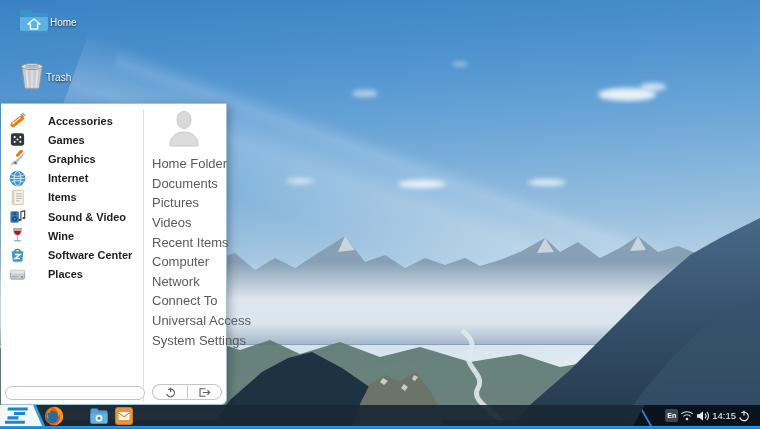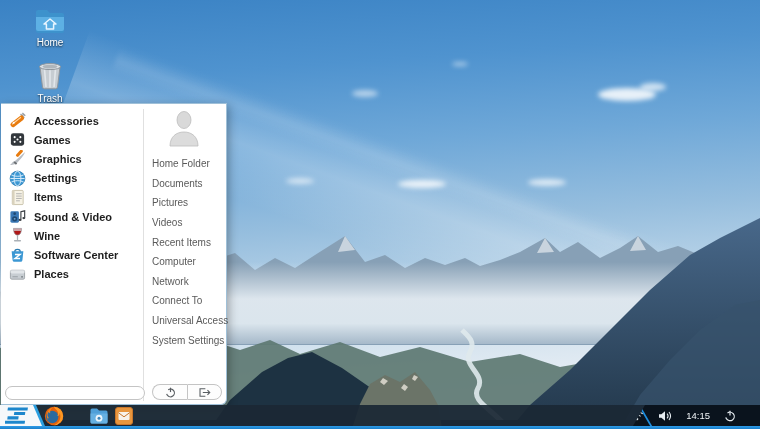--- a/index.html
+++ b/index.html
@@ -8,56 +8,56 @@
     background:linear-gradient(176deg,#3a82c4 0%,#4f93cf 18%,#6fa8d8 35%,#96bede 52%,#bad4e8 66%,#d6e4ef 78%,#e9eff5 88%,#eef3f7 100%); }
 
   
   .wp-layer { position:absolute; inset:0; pointer-events:none; }
   .beam { position:absolute; background:linear-gradient(180deg,rgba(255,255,255,0),rgba(255,255,255,.22),rgba(255,255,255,0)); transform-origin:0 0; }
   .beam1 { left:90px; top:30px; width:900px; height:110px; transform:rotate(20deg); }
   .beam2 { left:120px; top:48px; width:560px; height:26px; transform:rotate(20deg); opacity:.55; filter:blur(2px); }
   .cloud { position:absolute; background:#fff; border-radius:50%; filter:blur(2.5px); }
 
   
-  .desk-icon { position:absolute; width:64px; display:flex; flex-direction:column; align-items:center; cursor:default; }
+  .desk-icon { position:absolute; width:64px; display:flex; flex-direction:row; align-items:center; cursor:default; }
   .desk-icon .dlabel { margin-top:3px; font-size:10px; color:#fff; text-shadow:0 1px 2px rgba(0,0,0,.8); }
 
   
   .start-menu { position:absolute; left:1px; top:103px; width:226px; height:302px;
     background:#fff; border:1px solid #9fc0d8; border-left:none;
     border-bottom-right-radius:6px; box-shadow:2px 3px 10px rgba(0,0,0,.3); z-index:50; }
   .cat-list { position:absolute; left:5px; top:7px; width:134px; list-style:none; }
-  .cat-item { height:19.2px; display:flex; align-items:center; gap:8px; padding-left:3px; cursor:pointer; border-radius:3px; }
+  .cat-item { height:19.2px; display:flex; align-items:center; gap:22px; padding-left:3px; cursor:pointer; border-radius:3px; }
   .cat-item .clabel { font-size:11px; font-weight:bold; color:#1e1e1e; white-space:nowrap; }
   .cat-item svg { flex:0 0 auto; }
   .menu-divider { position:absolute; left:142px; top:5px; height:292px; width:1px; background:#e0e0e0; }
   .right-col { position:absolute; left:143px; top:6px; width:80px; }
   .avatar-box { height:44px; display:flex; justify-content:center; align-items:flex-start; }
-  .place-item { height:19.6px; display:flex; align-items:center; padding-left:8px; font-size:10px; color:#5a5a5a; cursor:pointer; border-radius:3px; white-space:nowrap; }
+  .place-item { height:19.6px; display:flex; align-items:center; padding-left:8px; font-size:13px; color:#5a5a5a; cursor:pointer; border-radius:3px; white-space:nowrap; }
   .search-input { position:absolute; left:4px; bottom:4px; width:140px; height:14px;
     border:1px solid #c4c4c4; border-radius:8px; font-size:9px; padding:0 7px; outline:none; color:#333; }
   .session-row { position:absolute; right:4px; bottom:4px; display:flex; }
   .session-btn { width:35px; height:16px; background:#fdfdfd; border:1px solid #c4c4c4;
     display:flex; align-items:center; justify-content:center; cursor:pointer; }
   .session-btn:first-child { border-radius:8px 0 0 8px; border-right:none; }
   .session-btn:last-child { border-radius:0 8px 8px 0; }
 
   
   .taskbar { position:absolute; left:0; bottom:0; width:760px; height:24px; z-index:60; }
   .tb-dark { position:absolute; left:0; top:0; right:0; height:21px; background:rgba(27,40,53,.93); }
   .tb-line { position:absolute; left:0; bottom:0; width:100%; height:3px; background:linear-gradient(180deg,#2f9ce8,#1a7fc9); }
   .z-button { position:absolute; left:0; top:0; width:46px; height:21px; cursor:pointer; }
   .z-edge { position:absolute; inset:0; background:#2a9fe0; clip-path:polygon(0 0,36px 0,45px 100%,0 100%); }
   .z-white { position:absolute; inset:0; background:#f5f8fa; clip-path:polygon(0 0,33px 0,42px 100%,0 100%); display:flex; align-items:center; }
   .z-white svg { margin-left:5px; }
   .launcher { position:absolute; top:1px; width:20px; height:20px; cursor:pointer; }
   .tray-zone { position:absolute; right:0; top:0; width:127px; height:21px;
     background:rgba(10,18,27,.95); clip-path:polygon(12px 0,100% 0,100% 100%,0 100%); }
   .tray-edge { position:absolute; left:5px; top:0; width:2px; height:21px; background:#1e8ede; transform:skewX(30deg); transform-origin:0 0; }
-  .tray-items { position:absolute; right:0; top:0; height:21px; display:flex; align-items:center; gap:14px; padding-right:24px; }
+  .tray-items { position:absolute; right:0; top:0; height:21px; display:flex; align-items:center; gap:2px; padding-right:10px; }
   .kbd-badge { width:13px; height:13px; background:#3f464d; border-radius:2px; color:#fff; font-size:7px; font-weight:bold;
     display:flex; align-items:center; justify-content:center; cursor:pointer; }
   .clock { font-size:9.5px; color:#f0f4f7; cursor:default; }
   .tray-ico { display:flex; align-items:center; cursor:pointer; }
 </style>
 </head>
 <body>
 
 <div class="screen">
 
@@ -157,21 +157,21 @@
         </svg>
         <span class="clabel">Graphics</span>
       </li>
       <li class="cat-item">
         <svg width="17" height="17" viewBox="0 0 18 18">
           <circle cx="9" cy="9" r="7.8" fill="#3b97d3" stroke="#2b7ab0" stroke-width=".8"></circle>
           <path d="M1.5 9h15" stroke="#dceefb" stroke-width="1" fill="none"></path>
           <ellipse cx="9" cy="9" rx="3.6" ry="7.6" stroke="#dceefb" stroke-width="1" fill="none"></ellipse>
           <path d="M2.5 5.2c3.5 2 9.5 2 13 0M2.5 12.8c3.5-2 9.5-2 13 0" stroke="#dceefb" stroke-width="1" fill="none"></path>
         </svg>
-        <span class="clabel">Settings</span>
+        <span class="clabel">Internet</span>
       </li>
       <li class="cat-item">
         <svg width="17" height="17" viewBox="0 0 18 18">
           <rect x="3.5" y="1.5" width="11.5" height="15" rx="1" fill="#f7f3e6" stroke="#bcb499" stroke-width=".8"></rect>
           <rect x="3.5" y="1.5" width="2.4" height="15" fill="#d9d2bd"></rect>
           <path d="M7.5 5h6M7.5 7.5h6M7.5 10h6M7.5 12.5h4" stroke="#a9a9a9" stroke-width=".9"></path>
         </svg>
         <span class="clabel">Items</span>
       </li>
       <li class="cat-item">

